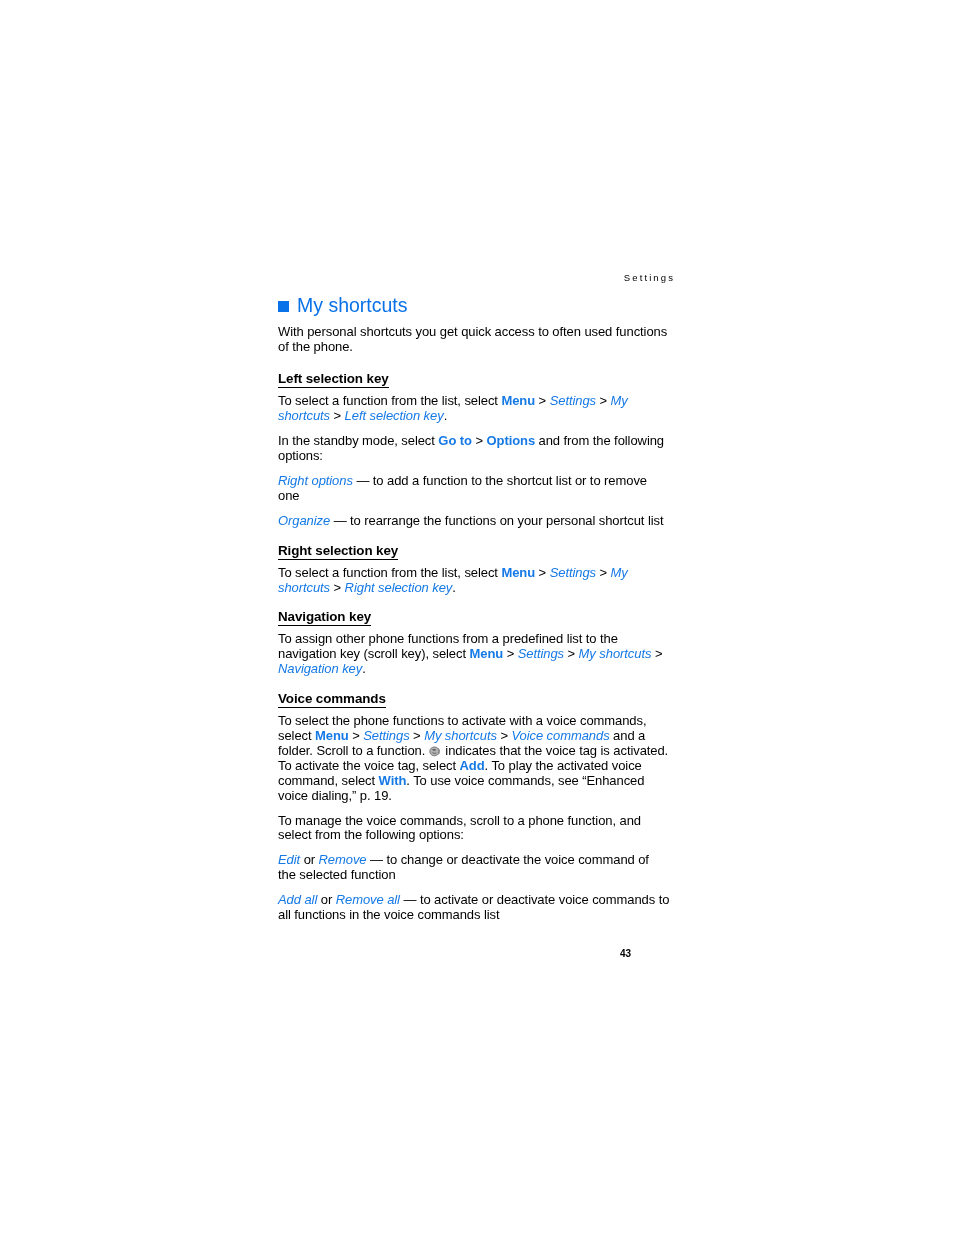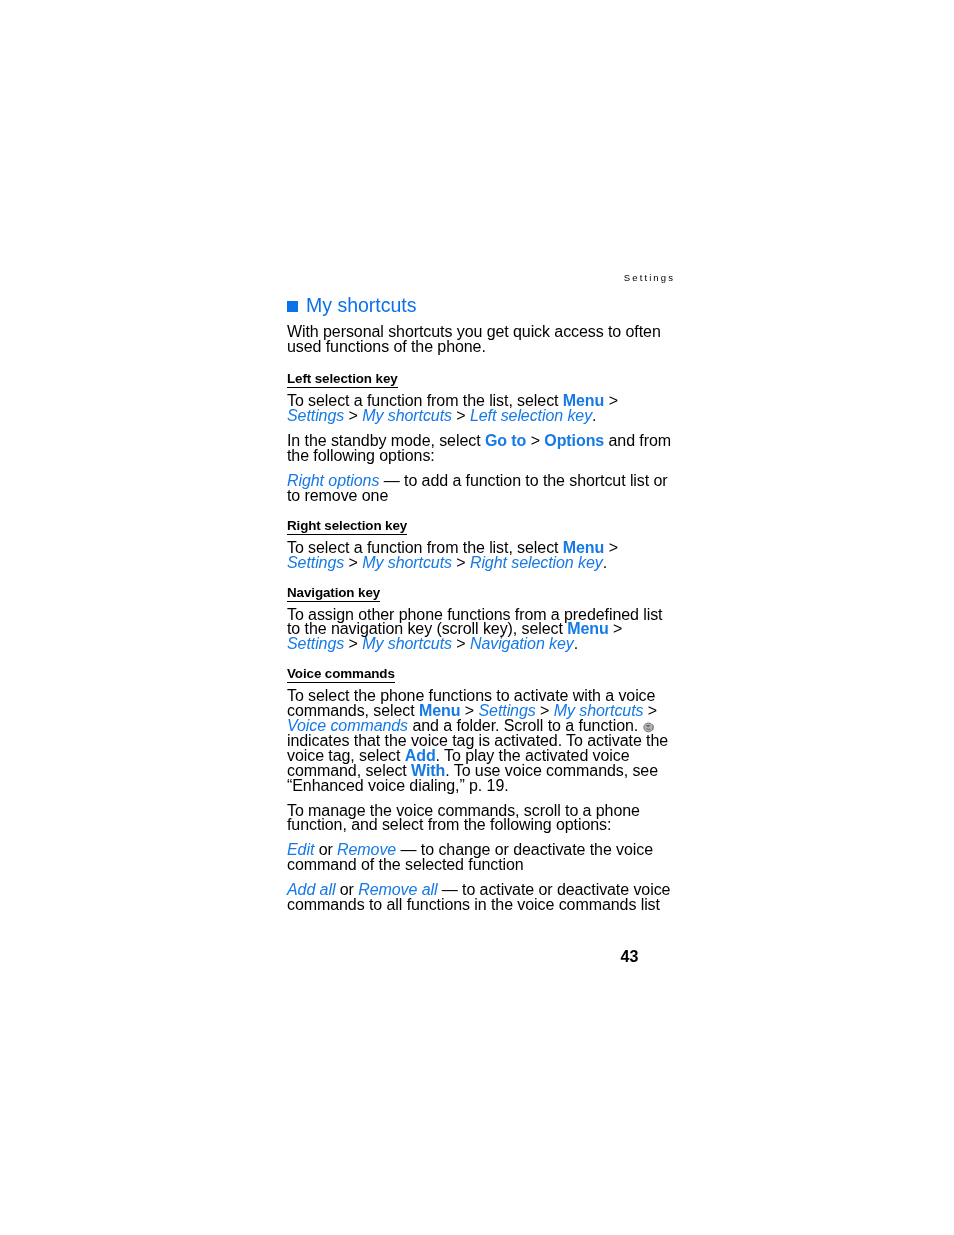--- a/index.html
+++ b/index.html
@@ -33,21 +33,21 @@
     text-align: right;
     font-size: 9.5px;
     letter-spacing: 2.1px;
     color: #000000;
     font-weight: 400;
   }
 
   
   .content {
     position: absolute;
-    left: 287px;
+    left: 278px;
     top: 295px;
     width: 392px;
   }
 
   
   .chapter-title {
     display: flex;
     align-items: center;
     gap: 8px;
     color: #0a72e8;
@@ -62,21 +62,21 @@
     height: 11px;
     background: #0a72e8;
     flex: 0 0 auto;
     position: relative;
     top: 1px;
   }
 
   
   p.body {
     margin: 0 0 10px 0;
-    font-size: 16px;
+    font-size: 13px;
     line-height: 14.9px;
     color: #000000;
     letter-spacing: -0.08px;
   }
   p.body.last  { margin-bottom: 0; }
 
   
   h2.section {
     margin: 14px 0 6px 0;
     font-size: 13.4px;
@@ -110,25 +110,25 @@
     width: 13px;
     height: 11px;
     vertical-align: -1px;
     position: relative;
     top: 1px;
   }
 
   
   .page-number {
     position: absolute;
-    left: 602px;
+    left: 620px;
     top: 948px;
     width: 55px;
-    text-align: center;
-    font-size: 16px;
+    text-align: left;
+    font-size: 10px;
     font-weight: bold;
     color: #000000;
   }
 </style>
 </head>
 <body>
 
 <div class="page">
 
   <div class="running-head">Settings</div>
@@ -145,20 +145,21 @@
     <h2 class="section first">
       <span class="u">Left selection key</span>
     </h2>
 
     <p class="body"><span>To select a function from the list, select </span><span class="ui-bold">Menu</span><span class="sep"> &gt; </span><span class="ui-ital">Settings</span><span class="sep"> &gt; </span><span class="ui-ital">My shortcuts</span><span class="sep"> &gt; </span><span class="ui-ital">Left selection key</span><span>.</span></p>
 
     <p class="body"><span>In the standby mode, select </span><span class="ui-bold">Go to</span><span class="sep"> &gt; </span><span class="ui-bold">Options</span><span> and from the following options:</span></p>
 
     <p class="body"><span class="ui-ital">Right options</span><span> — to add a function to the shortcut list or to remove one</span></p>
 
+    <p class="body"><span class="ui-ital">Organize</span><span> — to rearrange the functions on your personal shortcut list</span></p>
 
     <h2 class="section">
       <span class="u">Right selection key</span>
     </h2>
 
     <p class="body"><span>To select a function from the list, select </span><span class="ui-bold">Menu</span><span class="sep"> &gt; </span><span class="ui-ital">Settings</span><span class="sep"> &gt; </span><span class="ui-ital">My shortcuts</span><span class="sep"> &gt; </span><span class="ui-ital">Right selection key</span><span>.</span></p>
 
     <h2 class="section">
       <span class="u">Navigation key</span>
     </h2>

